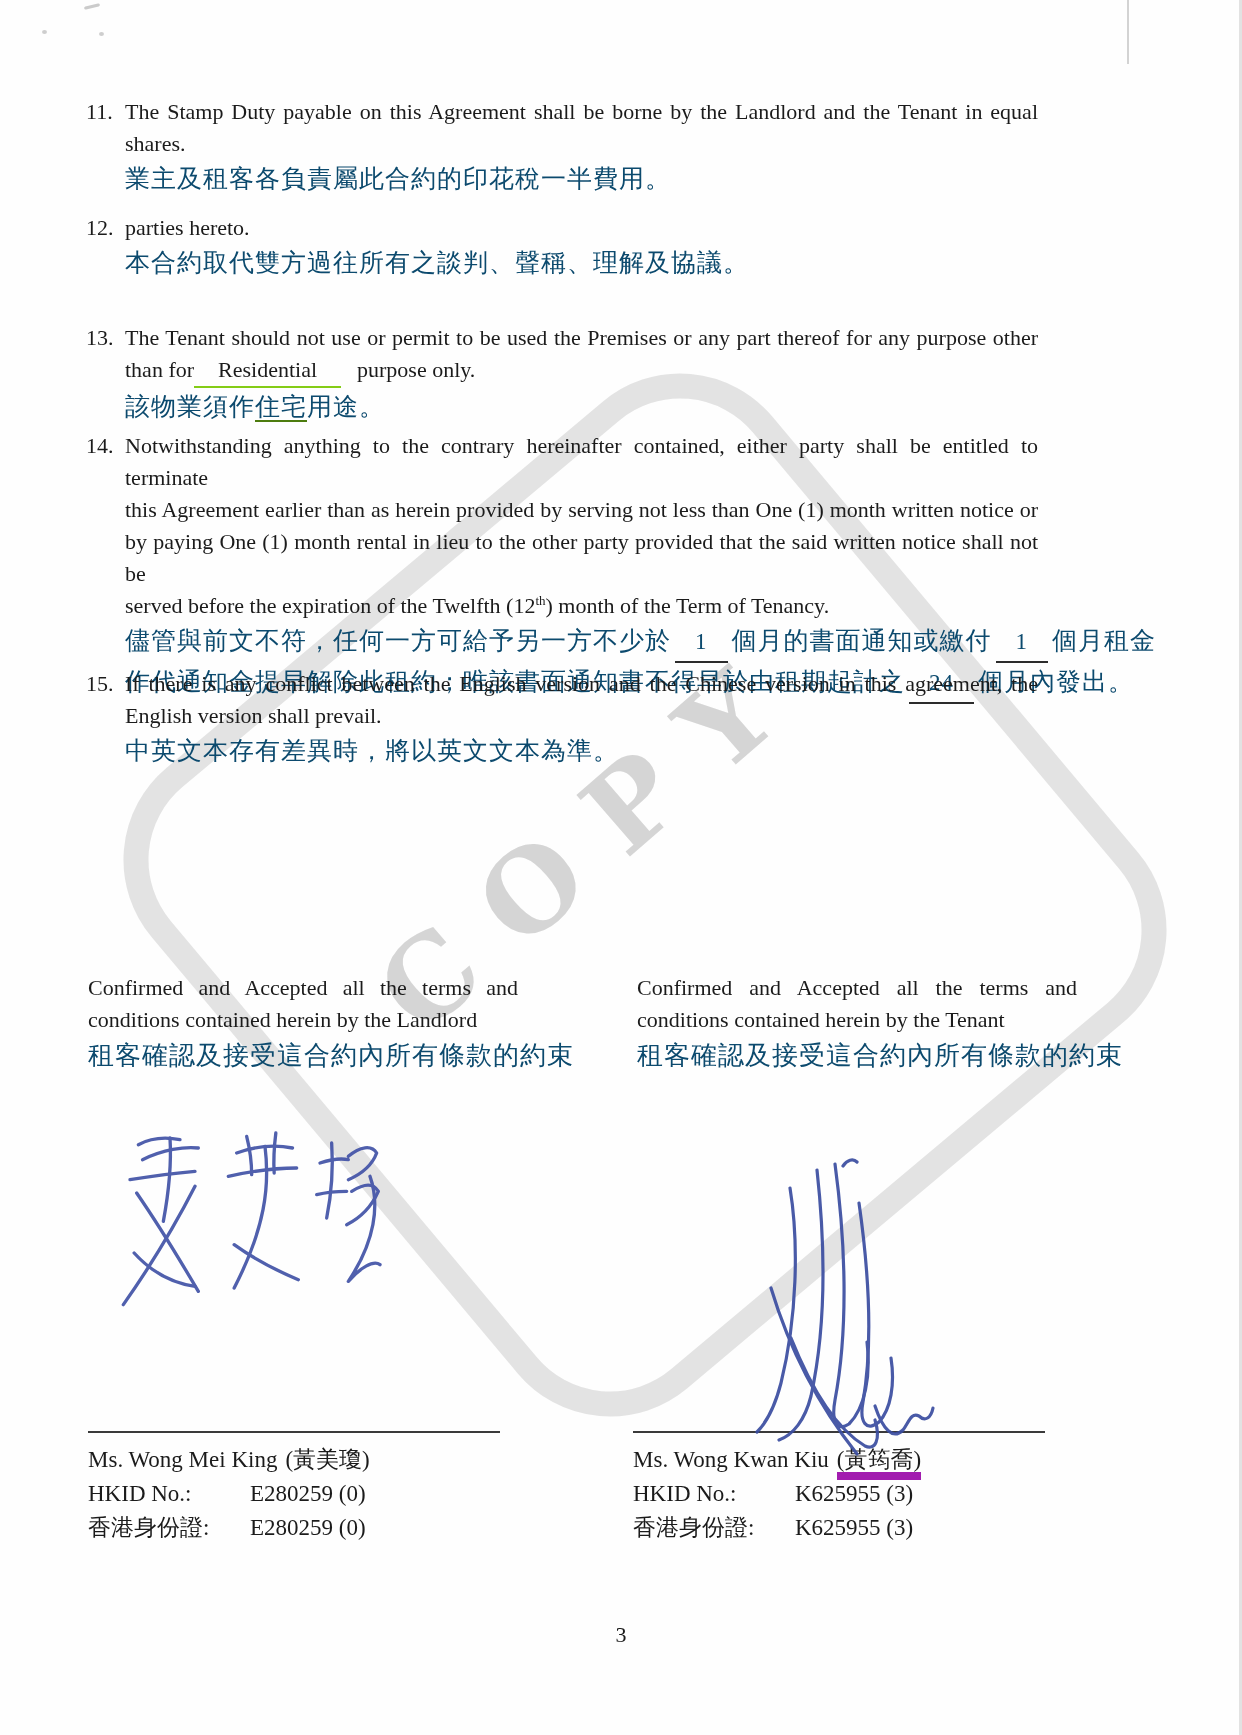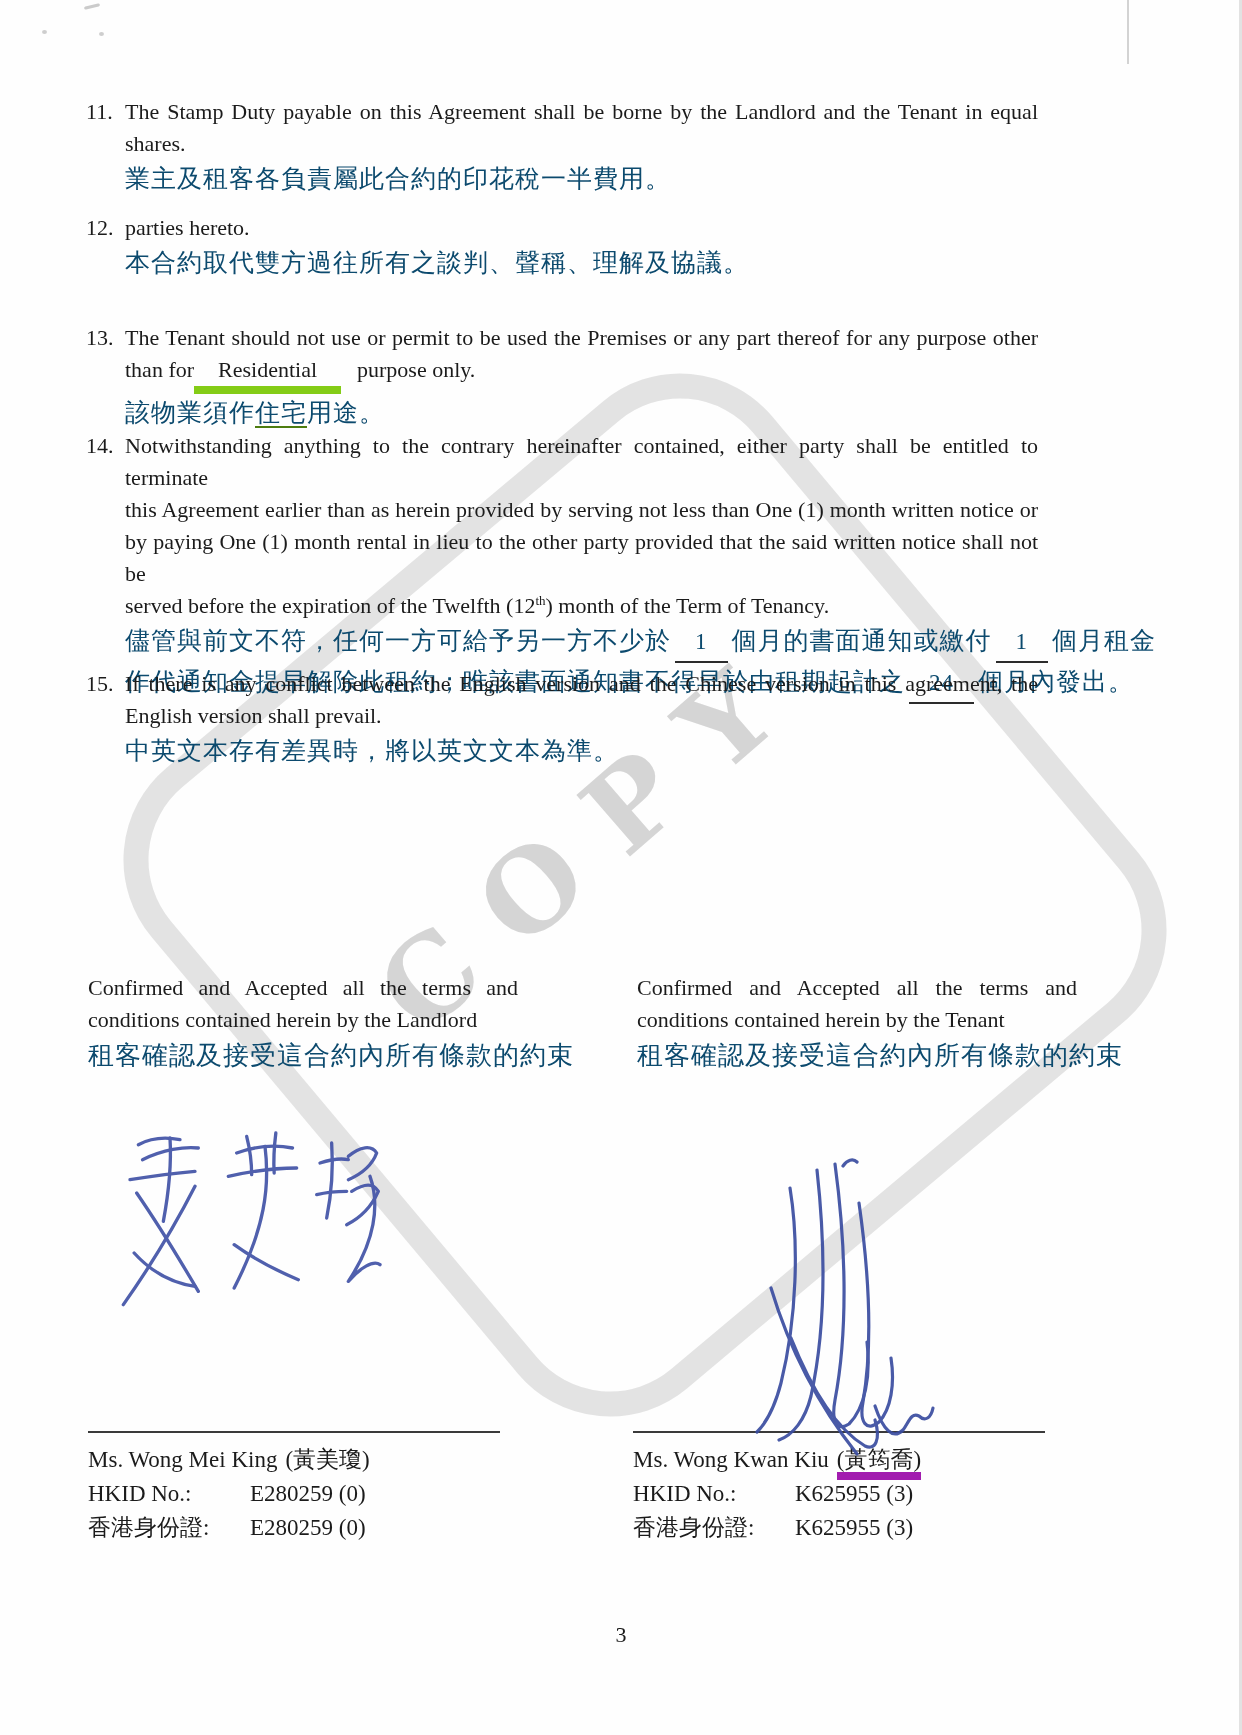--- a/index.html
+++ b/index.html
@@ -29,21 +29,21 @@
     white-space:nowrap;
   }
   
   .clause{position:absolute;left:86px;width:952px;display:flex;z-index:2;}
   .cnum{flex:none;width:39px;font-size:22px;line-height:32px;}
   .cbody{flex:1;min-width:0;}
   .eline{font-size:22px;line-height:32px;text-align:justify;}
   .eline.j{text-align-last:justify;}
   .zhline{font-size:25px;line-height:38px;letter-spacing:1px;color:#0c4a6e;white-space:nowrap;}
   .blank{
-    display:inline-block;border-bottom:8px solid #84cc16;
+    display:inline-block;border-bottom:2px solid #84cc16;
     padding:0 24px;margin-right:16px;text-align:center;
   }
   .nblank{
     display:inline-block;border-bottom:2px solid #2c2c2c;
     padding:0 20px;margin:0 4px;text-align:center;font-size:23px;
   }
   .u{border-bottom:2px solid #4d7c0f;}
   sup{font-size:13px;line-height:0;}
   
   .confirm{position:absolute;top:972px;z-index:2;}

